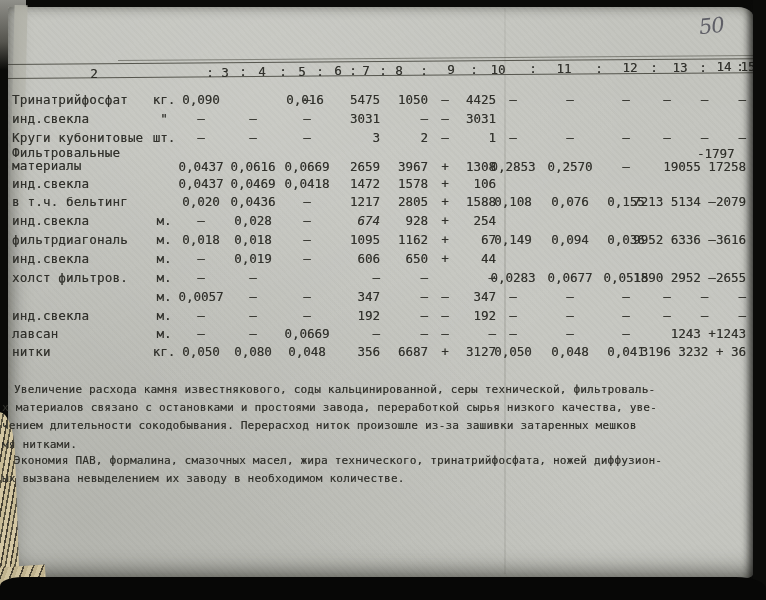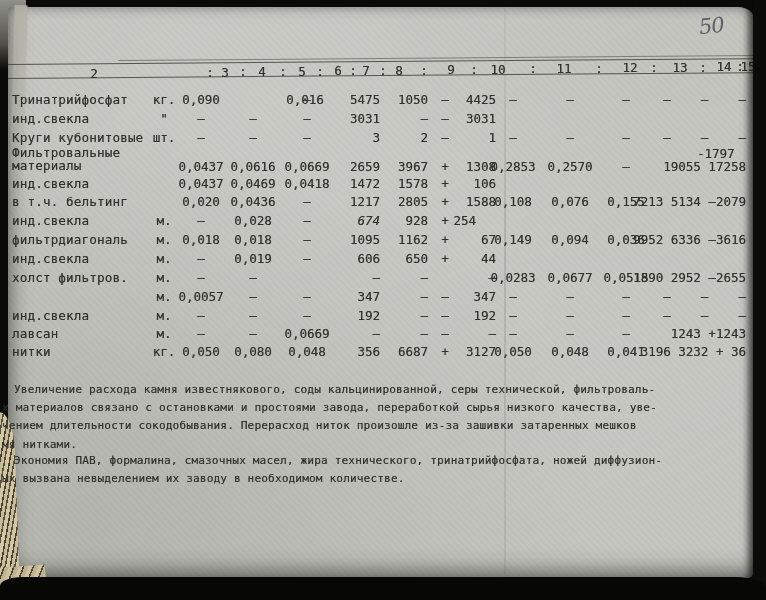--- a/index.html
+++ b/index.html
@@ -191,21 +191,21 @@
       </div>
       <div class="trow" style="top: 213px;">
         <span class="cell lab">инд.свекла</span>
         <span class="cell al-c" style="left: 150px; width: 28px;">м.</span>
         <span class="cell al-c" style="left: 176px; width: 50px;">–</span>
         <span class="cell al-c" style="left: 228px; width: 50px;">0,028</span>
         <span class="cell al-c" style="left: 281px; width: 52px;">–</span>
         <span class="cell al-r" style="left: 336px; width: 44px; font-style: italic;">674</span>
         <span class="cell al-r" style="left: 384px; width: 44px;">928</span>
         <span class="cell al-c" style="left: 437px; width: 16px;">+</span>
-        <span class="cell al-r" style="left: 428px; width: 48px;">254</span>
+        <span class="cell al-r" style="left: 448px; width: 48px;">254</span>
       </div>
       <div class="trow" style="top: 232px;">
         <span class="cell lab">фильтрдиагональ</span>
         <span class="cell al-c" style="left: 150px; width: 28px;">м.</span>
         <span class="cell al-c" style="left: 176px; width: 50px;">0,018</span>
         <span class="cell al-c" style="left: 228px; width: 50px;">0,018</span>
         <span class="cell al-c" style="left: 281px; width: 52px;">–</span>
         <span class="cell al-r" style="left: 336px; width: 44px;">1095</span>
         <span class="cell al-r" style="left: 384px; width: 44px;">1162</span>
         <span class="cell al-c" style="left: 437px; width: 16px;">+</span>

